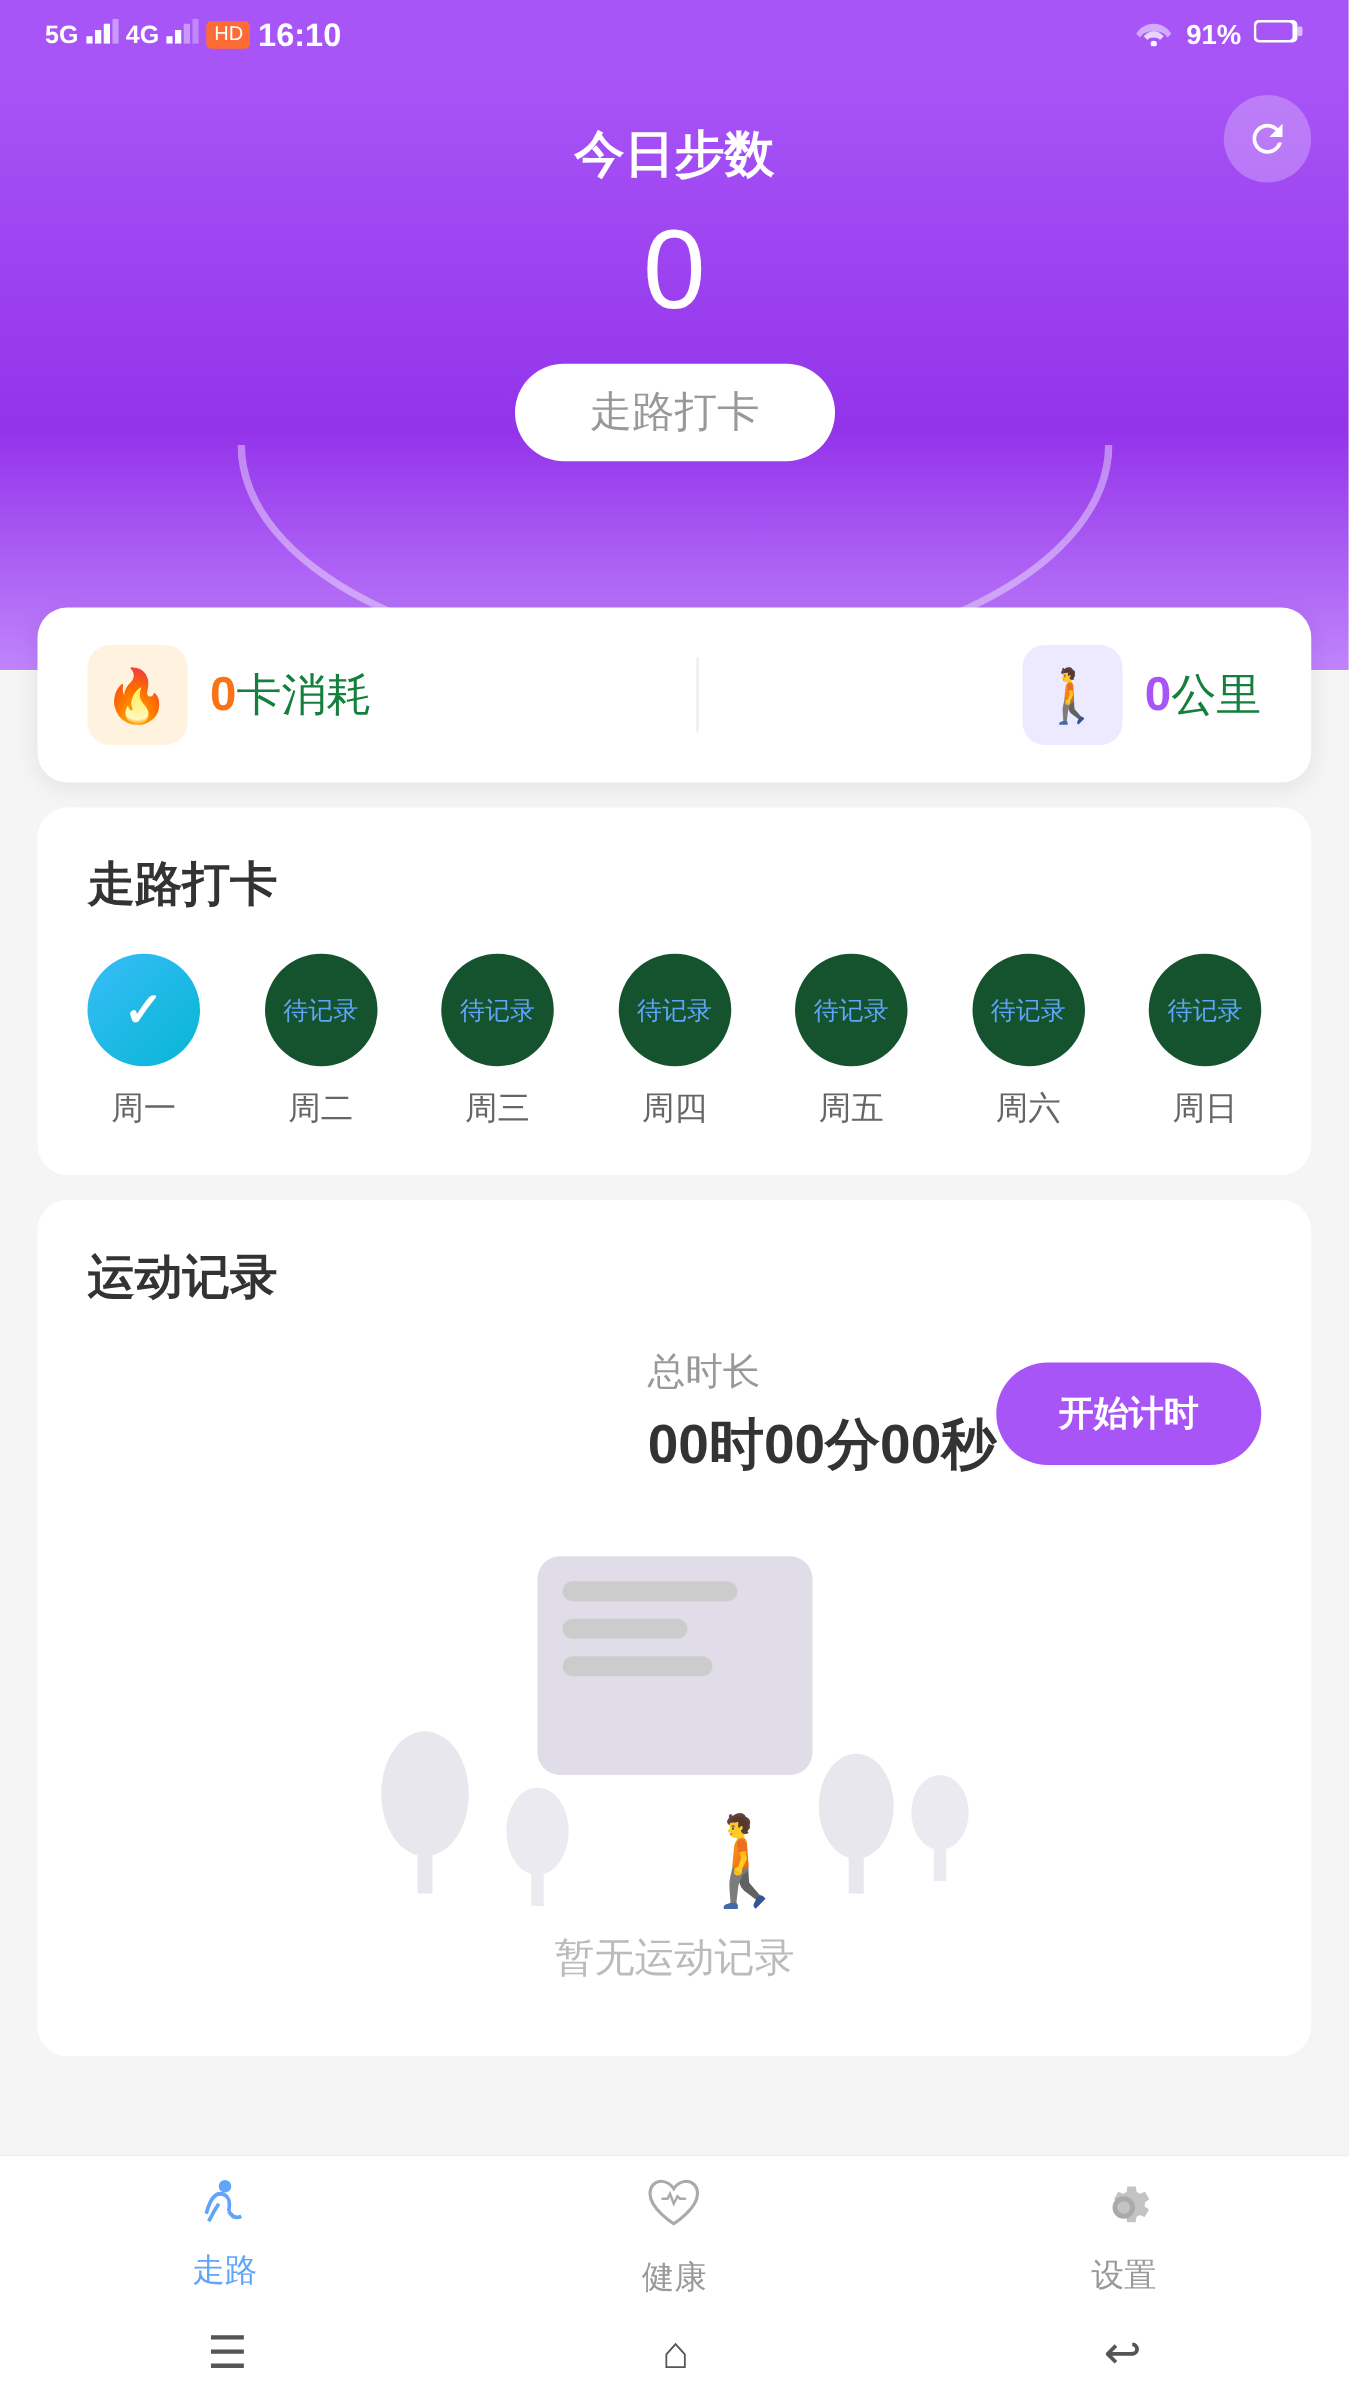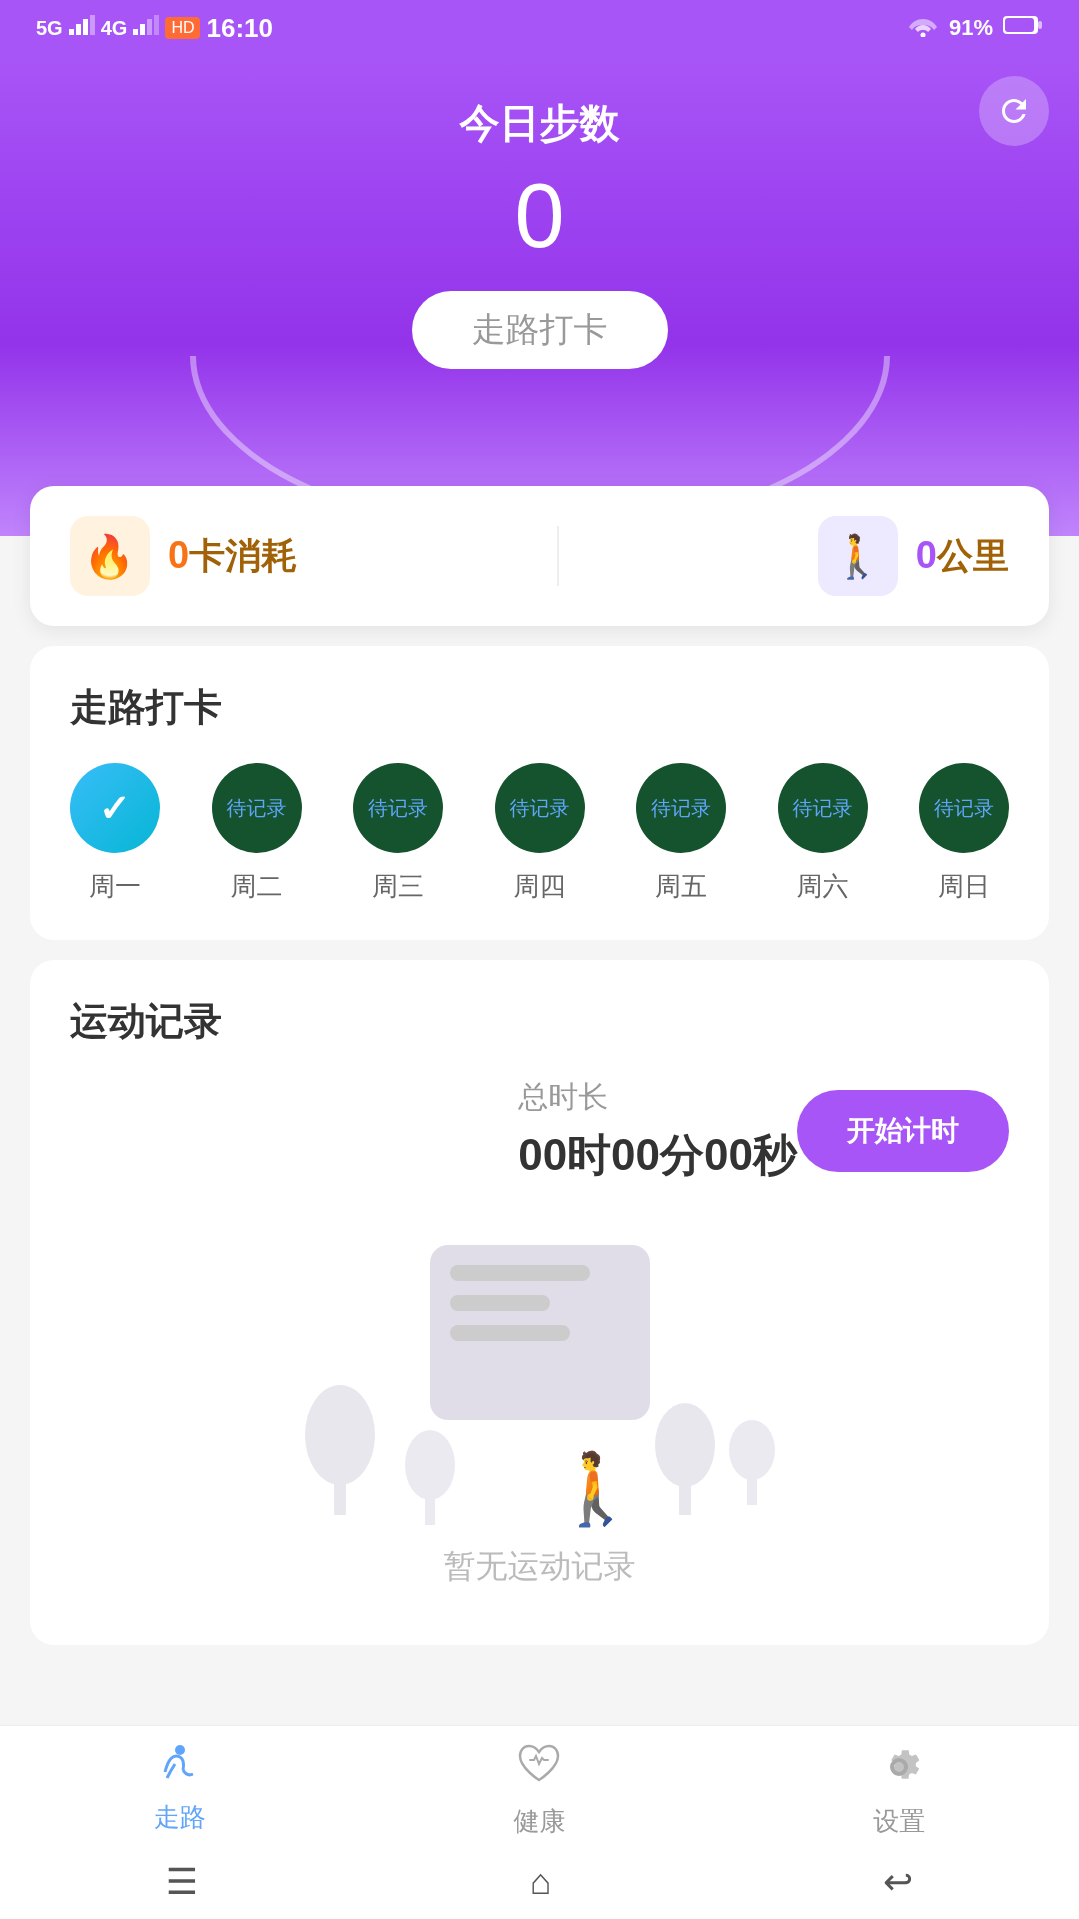--- a/index.html
+++ b/index.html
@@ -113,21 +113,21 @@
       width: 80px;
       height: 80px;
       border-radius: 18px;
       display: flex;
       align-items: center;
       justify-content: center;
       font-size: 38px;
     }
     .stat-icon-fire { background: #fff3e0; }
     .stat-icon-walk { background: #ede9fe; }
-    .stat-text { font-size: 36px; color: #a16207; font-weight: bold; }
+    .stat-text { font-size: 36px; color: #15803d; }
     .stat-value { color: #f97316; font-weight: 600; font-size: 38px; }
     .stat-value-purple { color: #a855f7; font-weight: 600; font-size: 38px; }
     .stat-divider { width: 2px; height: 60px; background: #eee; }
 
     
     .section-card {
       background: white;
       border-radius: 24px;
       margin: 0 30px 20px;
       padding: 36px 40px;

